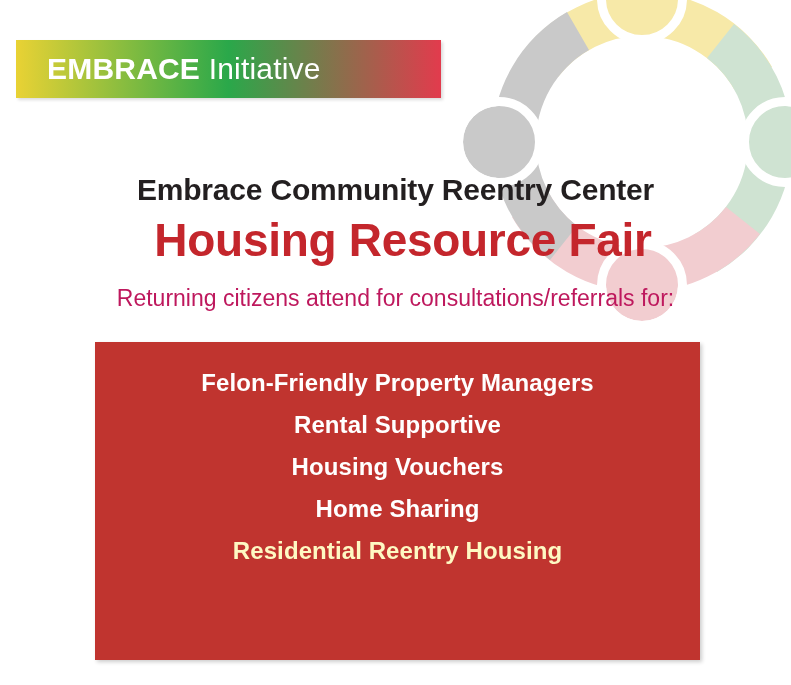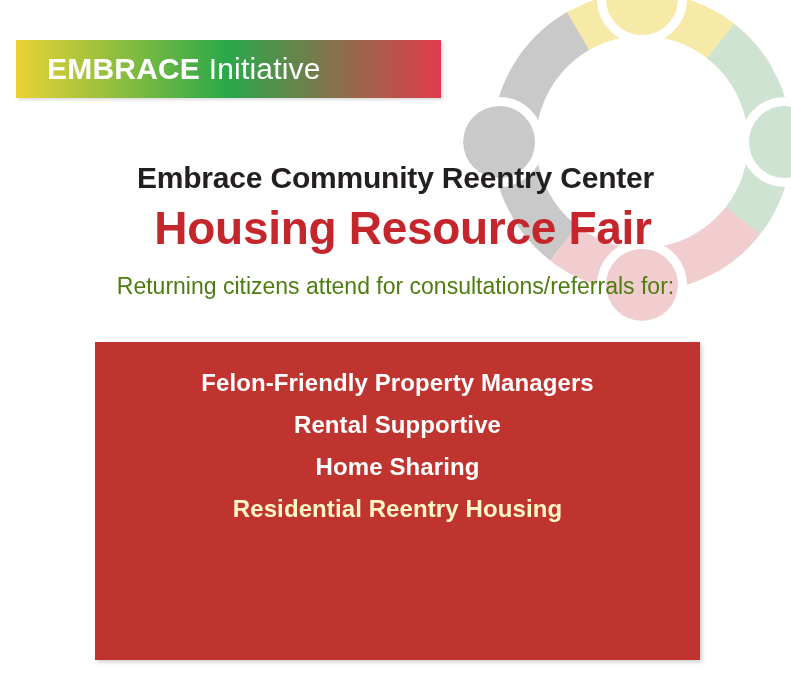--- a/index.html
+++ b/index.html
@@ -50,21 +50,21 @@
     font-weight: 400;
   }
   .banner-text .bold {
     font-weight: bold;
   }
 
   
   .heading-block {
     position: absolute;
     left: 0;
-    top: 158px;
+    top: 170px;
     width: 791px;
     text-align: center;
     z-index: 2;
   }
   .org-name {
     font-size: 30px;
     font-weight: bold;
     color: #231f20;
     line-height: 40px;
     letter-spacing: -0.2px;
@@ -74,21 +74,21 @@
     font-weight: bold;
     color: #c4262c;
     line-height: 56px;
     letter-spacing: -0.3px;
     margin-top: 2px;
     padding-left: 15px;
   }
   .subtitle {
     font-size: 23px;
     font-weight: 400;
-    color: #4d7c0f;
+    color: #be185d;
     line-height: 32px;
     margin-top: 14px;
   }
 
   
   .services-panel {
     position: absolute;
     left: 95px;
     top: 342px;
     width: 605px;
@@ -165,17 +165,18 @@
   <div class="heading-block">
     <div class="org-name">Embrace Community Reentry Center</div>
     <div class="event-title">Housing Resource Fair</div>
     <div class="subtitle">Returning citizens attend for consultations/referrals for:</div>
   </div>
 
   <div class="services-panel" id="services-panel" style="background: rgb(192, 52, 47);">
 
   <div class="service-item" style="color: rgb(255, 255, 255);">Felon-Friendly Property Managers</div>
       <div class="service-item" style="color: rgb(255, 255, 255);">Rental Supportive</div>
+      <div class="service-item" style="color: rgb(255, 255, 255);">Housing Vouchers</div>
       <div class="service-item" style="color: rgb(255, 255, 255);">Home Sharing</div>
       <div class="service-item" style="color: #fef9c3;">Residential Reentry Housing</div>
     </div>
 
 </div>
 
 </body></html>

